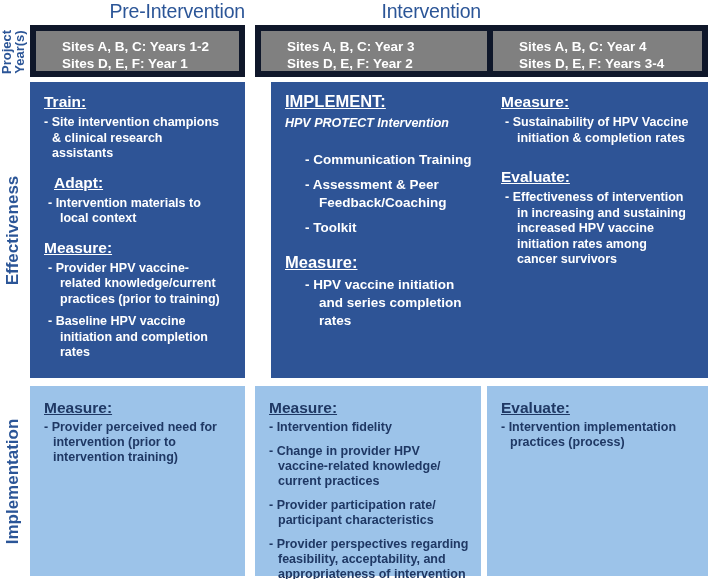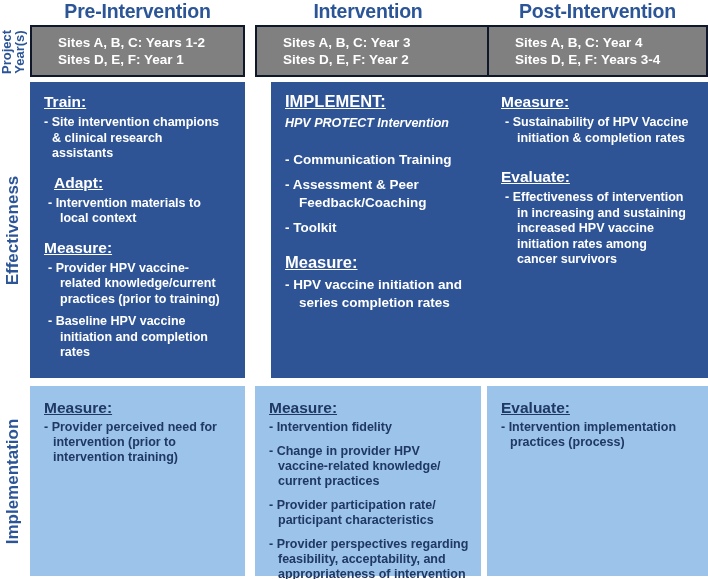--- a/index.html
+++ b/index.html
@@ -25,23 +25,23 @@
   .col-headers {
     position: absolute;
     top: 0;
     left: 0;
     width: 708px;
     height: 24px;
   }
   .col-header {
     position: absolute;
     top: 0;
-    text-align: center;
+    text-align: right;
     color: #2b5597;
-    font-weight: bold;
+    font-weight: normal;
     font-size: 19.5px;
     letter-spacing: -0.2px;
     line-height: 22px;
     white-space: nowrap;
   }
   .col-header.c0 { left: 30px;  width: 215px; }
   .col-header.c1 { left: 255px; width: 226px; }
   .col-header.c2 { left: 487px; width: 221px; }
 
   
@@ -67,21 +67,21 @@
   .row-label.year > span { font-size: 13px; line-height: 13px; white-space: normal; width: 80px; }
   .row-label.eff   { top: 82px;  height: 296px; font-size: 17px; }
   .row-label.impl  { top: 386px; height: 190px; font-size: 17px; }
 
   
   .year-box {
     position: absolute;
     top: 25px;
     height: 52px;
     background: #808080;
-    border: 2px solid #0f172a;
+    border: 6px solid #0f172a;
     box-sizing: border-box;
     color: #ffffff;
     font-weight: bold;
     font-size: 13.5px;
     line-height: 17px;
     padding: 7px 0 0 26px;
   }
   .year-box.c0 { left: 30px;  width: 215px; }
   .year-box.c1 { left: 255px; width: 243px; }
   .year-box.c2 { left: 487px; width: 221px; }
@@ -138,36 +138,35 @@
   .bul {
     display: block;
     font-weight: bold;
     font-size: 12.5px;
     line-height: 15.5px;
     margin-bottom: 7px;
     padding-left: 8px;
     text-indent: -8px;
   }
   .panel.eff .bul.pad   { padding-left: 12px; text-indent: -12px; margin-left: 4px; }
-  .panel.eff .bul.big   { font-size: 13.5px; line-height: 18px; padding-left: 14px; text-indent: -14px; margin-left: 0; }
+  .panel.eff .bul.big   { font-size: 13.5px; line-height: 18px; padding-left: 14px; text-indent: -14px; margin-left: 20px; }
   .panel.impl .bul { font-size: 12.5px; line-height: 15px; padding-left: 9px; text-indent: -9px; margin-bottom: 9px; }
 
   .gap { display: block; height: 9px; }
   .gap.sm { height: 4px; }
   .gap.lg { height: 14px; }
 </style>
 </head>
 <body>
 
 <div class="frame">
 
   <div class="col-headers">
     <div class="col-header c0">Pre-Intervention</div>
     <div class="col-header c1">Intervention</div>
-    <div class="col-header c2">Post-Intervention</div>
   </div>
 
   <div class="row-label year">
     <span>Project Year(s)</span>
   </div>
   <div class="row-label eff">
     <span>Effectiveness</span>
   </div>
   <div class="row-label impl">
     <span>Implementation</span>

